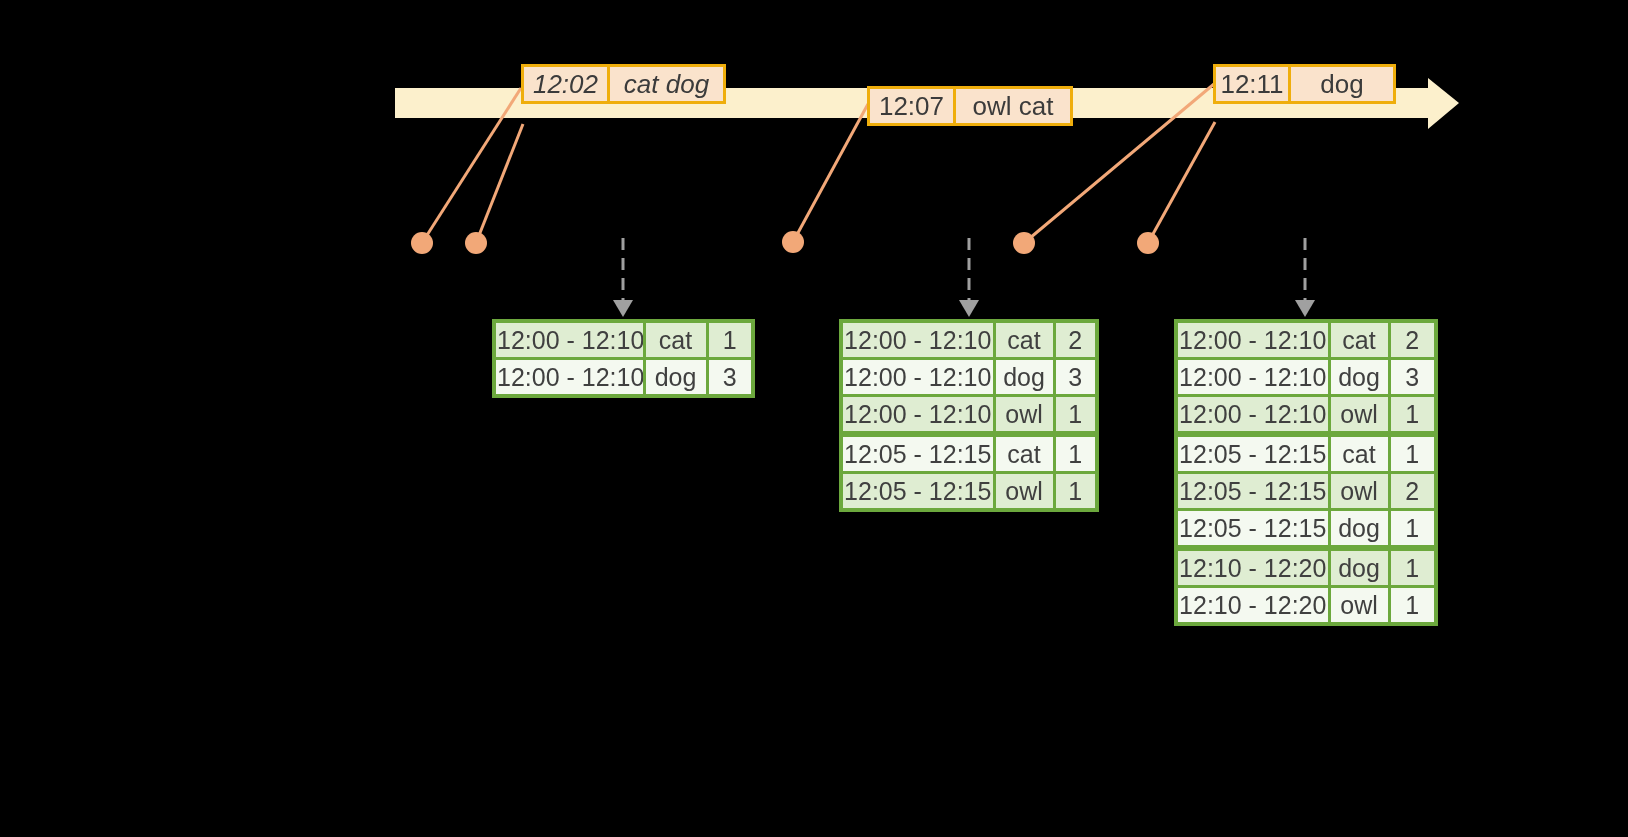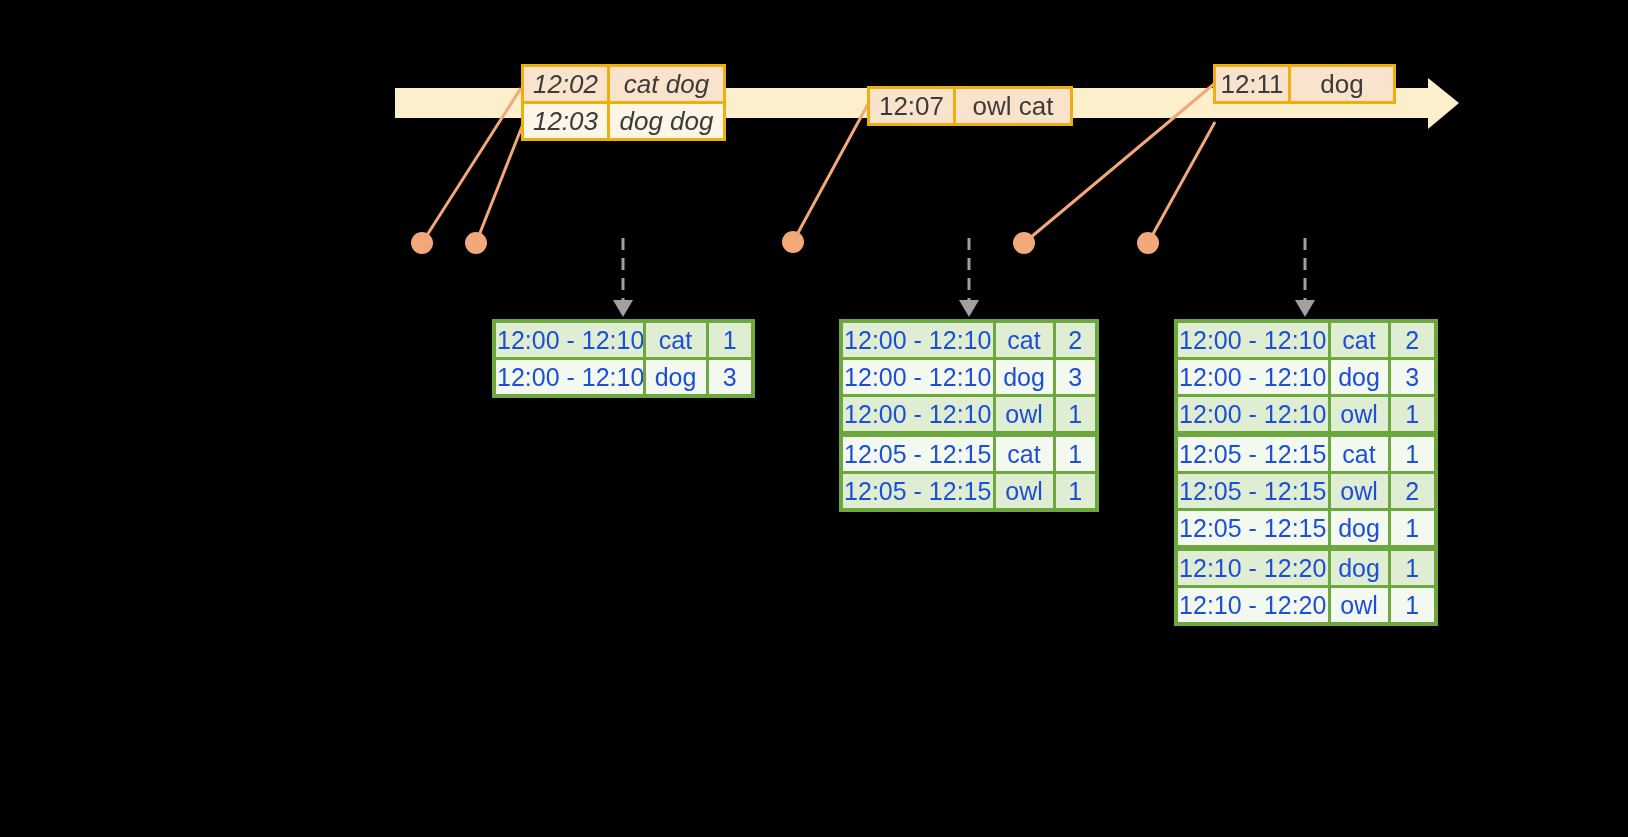--- a/index.html
+++ b/index.html
@@ -22,21 +22,21 @@
   table.otable tr:nth-child(odd) td{background:#FAE3CC;}
   table.otable tr:nth-child(even) td{background:#FDF5E6;}
 
   
   table.gtable{
     position:absolute;border-collapse:collapse;table-layout:fixed;
     border:4px solid #6CA83D;
   }
   table.gtable td{
     border:3px solid #6CA83D;height:32px;text-align:center;
-    font-size:25px;color:#1d4ed8;overflow:hidden;white-space:nowrap;
+    font-size:25px;color:#404040;overflow:hidden;white-space:nowrap;
   }
   table.gtable tr:nth-child(odd) td{background:#DFEDD2;}
   table.gtable tr:nth-child(even) td{background:#F4F9F0;}
   table.gtable tr.group-start td{border-top-width:6px;}
 
   #input-table-1{left:521px;top:64px;width:202px;font-style:italic;}
   #input-table-2{left:867px;top:86px;width:203px;}
   #input-table-3{left:1213px;top:64px;width:180px;}
 
   #result-table-1{left:492px;top:319px;width:259px;}
@@ -76,24 +76,20 @@
 <table class="otable" id="input-table-1">
   <colgroup>
       <col style="width:86px">
       <col style="width:116px">
     </colgroup>
   <tbody>
       <tr>
         <td>12:02</td>
         <td>cat dog</td>
       </tr>
-      <tr class="group-start">
-        <td>12:03</td>
-        <td>dog dog</td>
-      </tr>
     </tbody>
 </table>
 
 <table class="otable" id="input-table-2">
   <colgroup>
       <col style="width:86px">
       <col style="width:117px">
     </colgroup>
   <tbody>
       <tr>

